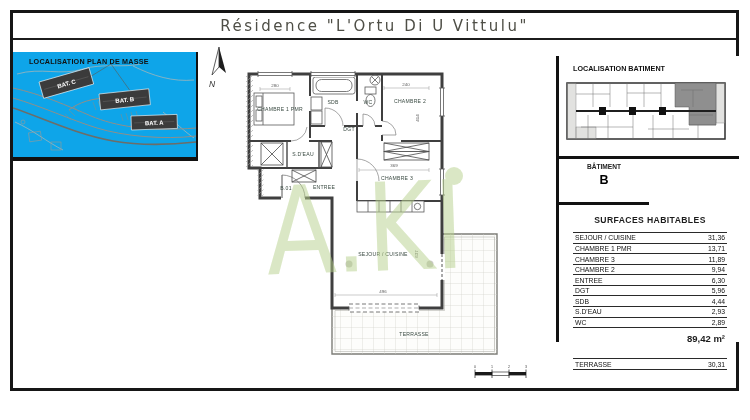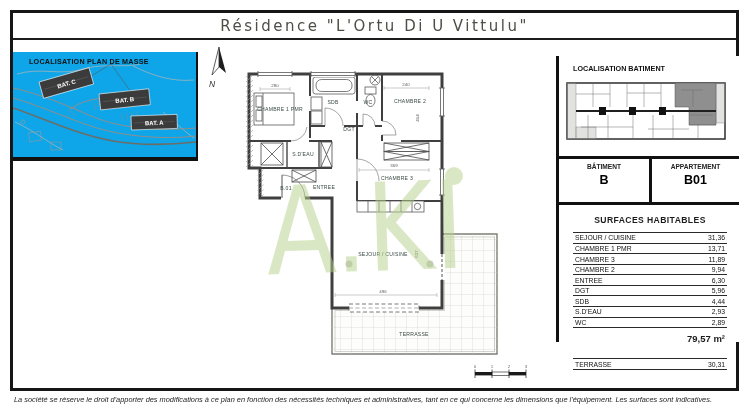--- a/index.html
+++ b/index.html
@@ -280,24 +280,20 @@
         <path d="M118,10 H140 M130,10 V27 M126,35 H150"></path>
       </g>
     </svg>
   </div>
 
   <div class="info-grid">
     <div class="info-cell">
       <div class="info-label">BÂTIMENT</div>
       <div class="info-value">B</div>
     </div>
-    <div class="info-cell rightcol">
-      <div class="info-label">APPARTEMENT</div>
-      <div class="info-value">B01</div>
-    </div>
   </div>
 
   <div class="surfaces">
     <div class="surfaces-title">SURFACES HABITABLES</div>
     <div class="stable">
       <div class="srow">
           <span>SEJOUR / CUISINE</span>
           <span>31,36</span>
         </div>
       <div class="srow">
@@ -326,23 +322,22 @@
         </div>
       <div class="srow">
           <span>S.D'EAU</span>
           <span>2,93</span>
         </div>
       <div class="srow">
           <span>WC</span>
           <span>2,89</span>
         </div>
     </div>
-    <div class="total-row">79,57 m²</div>
+    <div class="total-row">89,42 m²</div>
     <div class="terr-row">
       <span>TERRASSE</span>
       <span>30,31</span>
     </div>
   </div>
 </div>
 
 <div class="footer">
-  <div>La société se réserve le droit d'apporter des modifications à ce plan en fonction des nécessités techniques et administratives, tant en ce qui concerne les dimensions que l'équipement. Les surfaces sont indicatives.</div>
 </div>
 
 </body></html>

